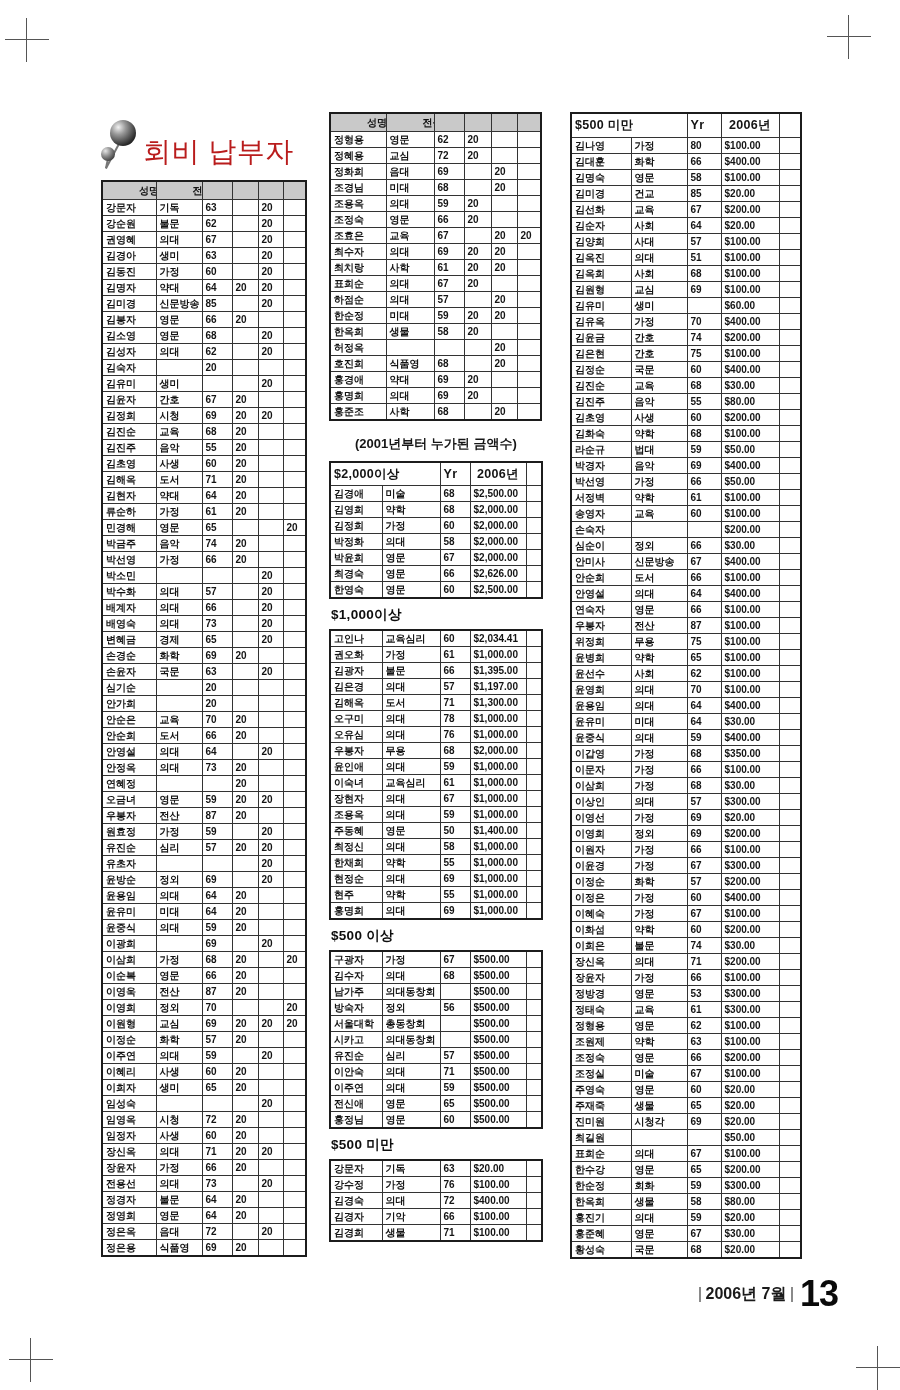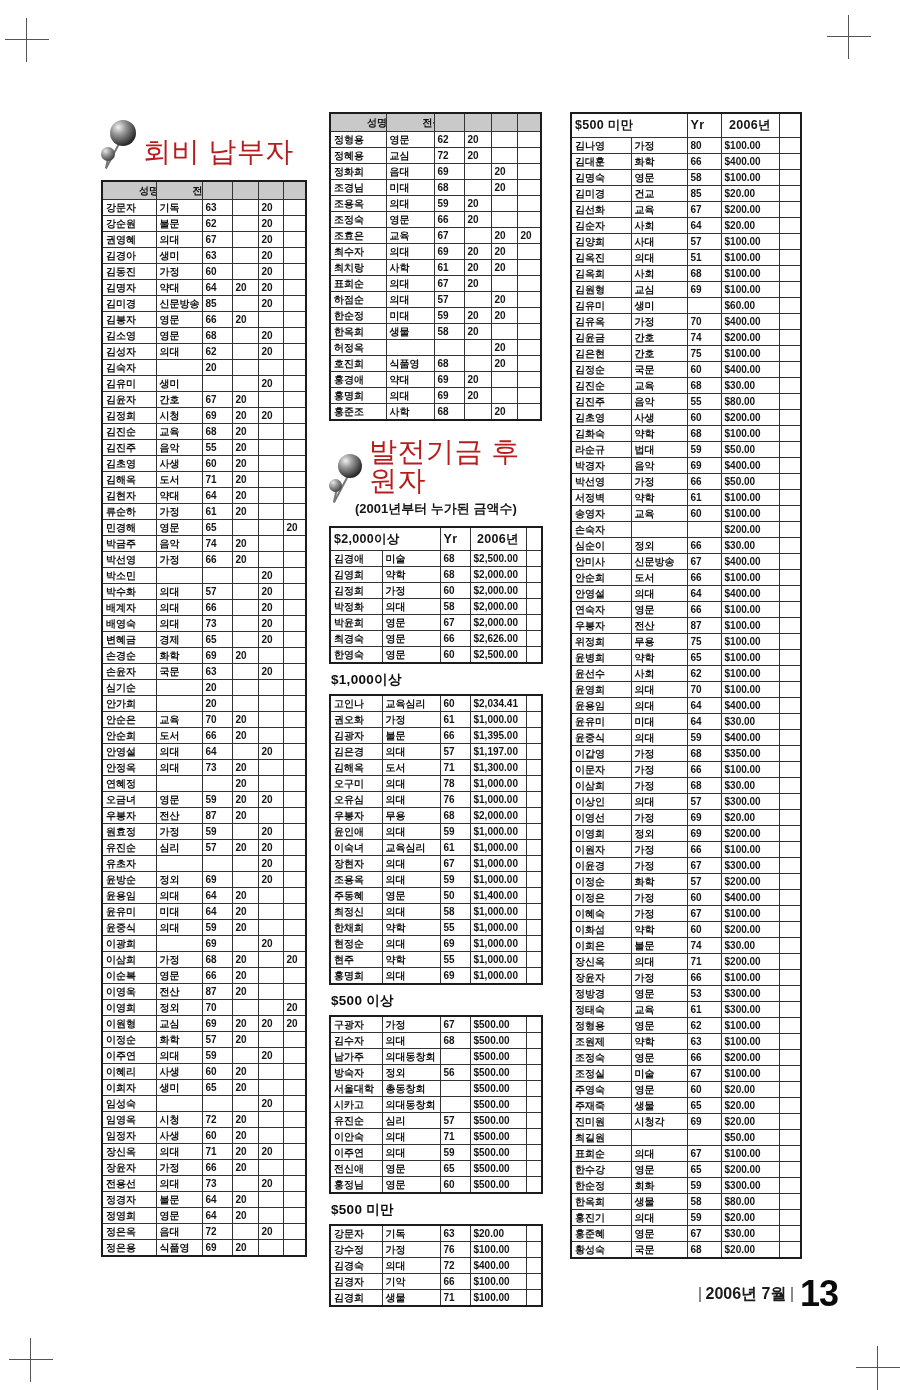--- a/index.html
+++ b/index.html
@@ -785,29 +785,20 @@
           <td>사학</td>
           <td>68</td>
           <td></td>
           <td>20</td>
           <td></td>
         </tr>
       </tbody>
   </table>
 
   <div class="fund-title-wrap">
-    <div class="title-block" style="margin-bottom:2px;">
-      <div class="pin-icon" style="width:34px;height:46px;">
-        <div class="stem1"></div>
-          <div class="stem2"></div>
-        <div class="ball-big" style="width:24px;height:24px;"></div>
-          <div class="ball-small" style="top:25px;width:13px;height:13px;"></div>
-      </div>
-      <div class="section-title">발전기금 후원자</div>
-    </div>
     <div class="fund-sub">(2001년부터 누가된 금액수)</div>
   </div>
 
   <table class="fund-table">
     <colgroup>
         <col style="width:52px">
         <col style="width:58px">
         <col style="width:30px">
         <col style="width:56px">
         <col style="width:16px">

